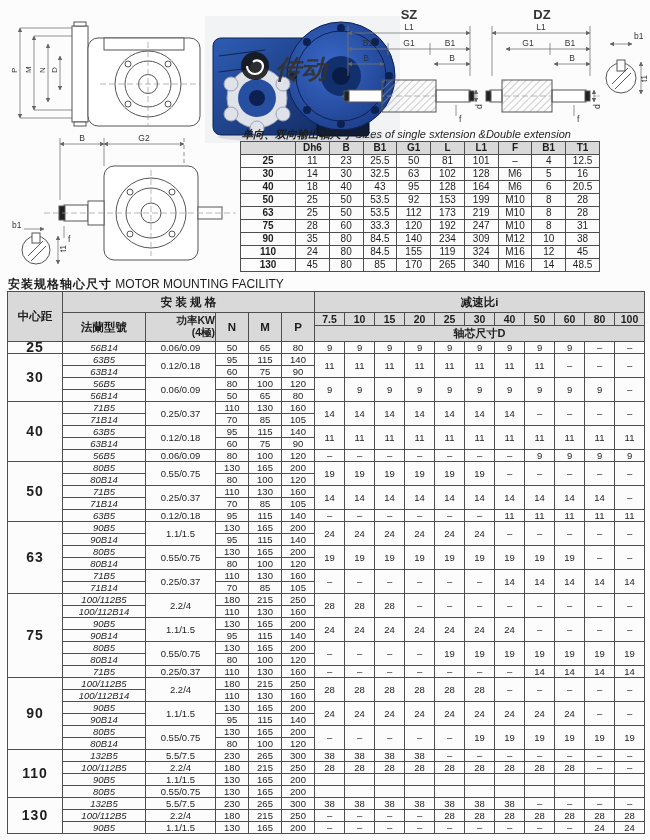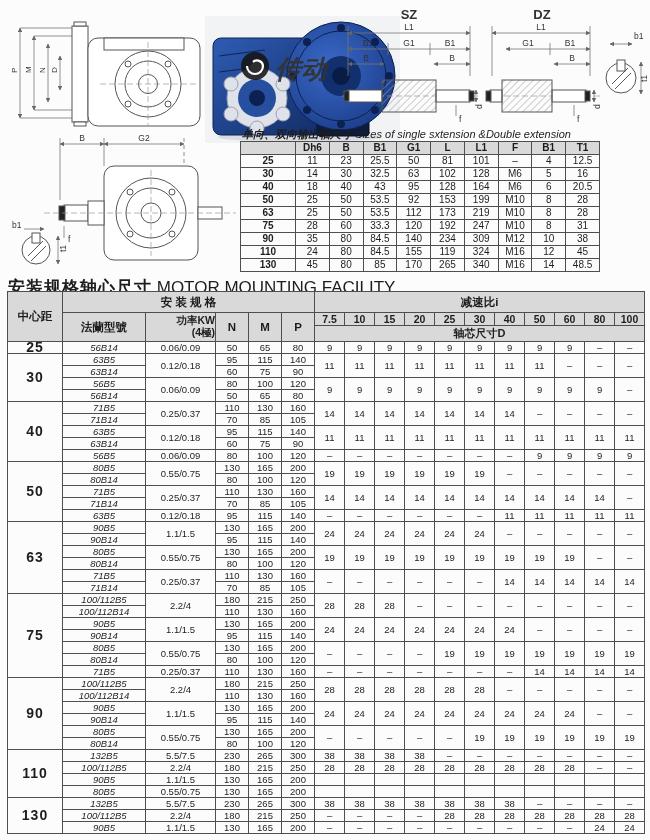--- a/index.html
+++ b/index.html
@@ -5,21 +5,21 @@
   html,body{margin:0;padding:0;}
   .page{position:relative;width:650px;height:840px;background:#fcfcfc;overflow:hidden;
         font-family:"Liberation Sans",sans-serif;color:#1d1d1d;}
   svg text{font-family:"Liberation Sans",sans-serif;fill:#333;}
   .photo-wrap{position:absolute;left:205px;top:16px;width:195px;height:127px;}
   .fv-wrap{position:absolute;left:8px;top:10px;width:200px;height:118px;}
   .szdz-wrap{position:absolute;left:338px;top:6px;width:310px;height:120px;}
   .sv-wrap{position:absolute;left:0;top:130px;width:240px;height:146px;}
   .caption1{position:absolute;left:242px;top:127px;width:404px;font-size:11px;font-style:italic;white-space:nowrap;}
   .caption1 .cn{font-weight:bold;}
-  .heading2{position:absolute;left:8px;top:276px;font-size:17px;white-space:nowrap;}
+  .heading2{position:absolute;left:8px;top:276px;font-size:12px;white-space:nowrap;}
   .heading2 .cn{font-weight:bold;letter-spacing:1px;}
   
   .dim-table{position:absolute;left:240px;top:141px;width:360px;border-collapse:collapse;table-layout:fixed;}
   .dim-table th,.dim-table td{border:1px solid #4e4e4e;font-size:10px;height:12px;line-height:12px;
         padding:0 1px;text-align:center;overflow:hidden;}
   .dim-table th{background:#d9d9d9;font-weight:bold;}
   .dim-table td.model{font-weight:bold;}
   
   .mount-table{position:absolute;left:7px;top:291px;width:637px;border-collapse:collapse;table-layout:fixed;}
   .mount-table th,.mount-table td{border:1px solid #4e4e4e;padding:0;text-align:center;overflow:hidden;}

